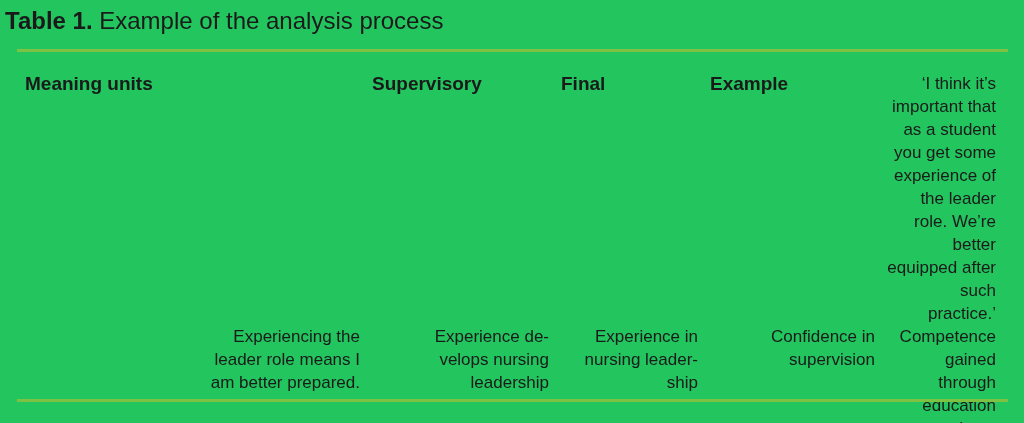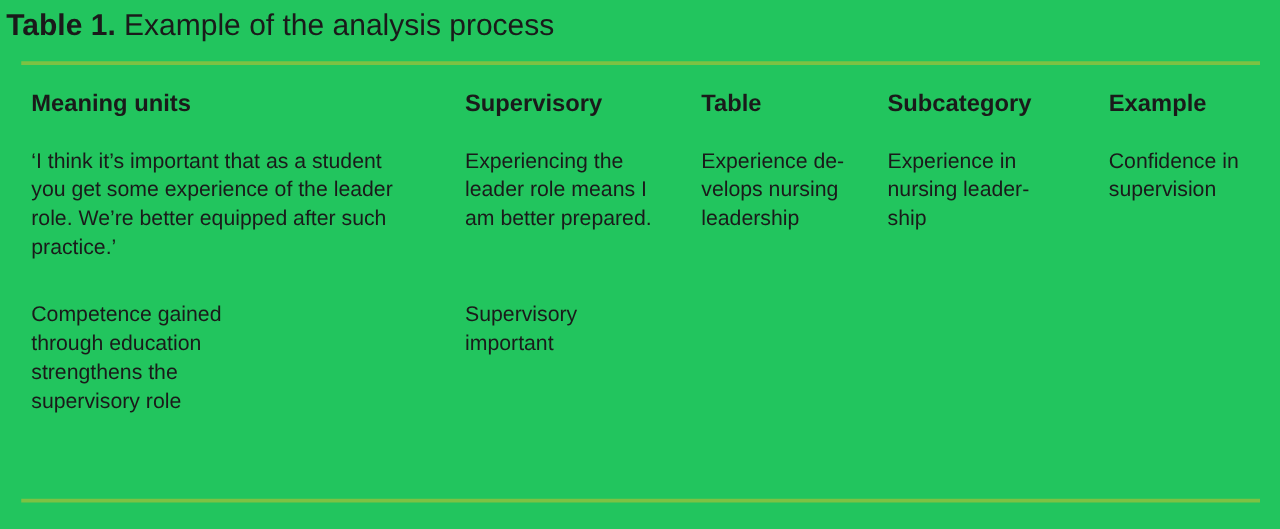--- a/index.html
+++ b/index.html
@@ -46,40 +46,40 @@
     height: 45px;
     box-sizing: border-box;
     padding-right: 12px;
   }
   .td {
     font-size: 17px;
     line-height: 23px;
     white-space: pre-line;
     box-sizing: border-box;
     padding-right: 12px;
+    text-align: right;
   }
   .td.r1 { min-height: 123px; }
 </style>
 </head>
 <body>
 
 <div class="page">
 
   <div class="caption">
     <span class="num">Table 1.</span><span class="txt"> Example of the analysis process</span>
   </div>
 
   <div class="rule top"></div>
 
   <div class="tbl">
 
     <div class="th">Meaning units</div>
     <div class="th">Supervisory</div>
-    <div class="th">Table</div>
-    <div class="th">Subcategory</div>
+    <div class="th">Final</div>
     <div class="th">Example</div>
 
     <div class="td r1">‘I think it’s important that as a student
 you get some experience of the leader
 role. We’re better equipped after such
 practice.’</div>
     <div class="td r1">Experiencing the
 leader role means I
 am better prepared.</div>
     <div class="td r1">Experience de-

